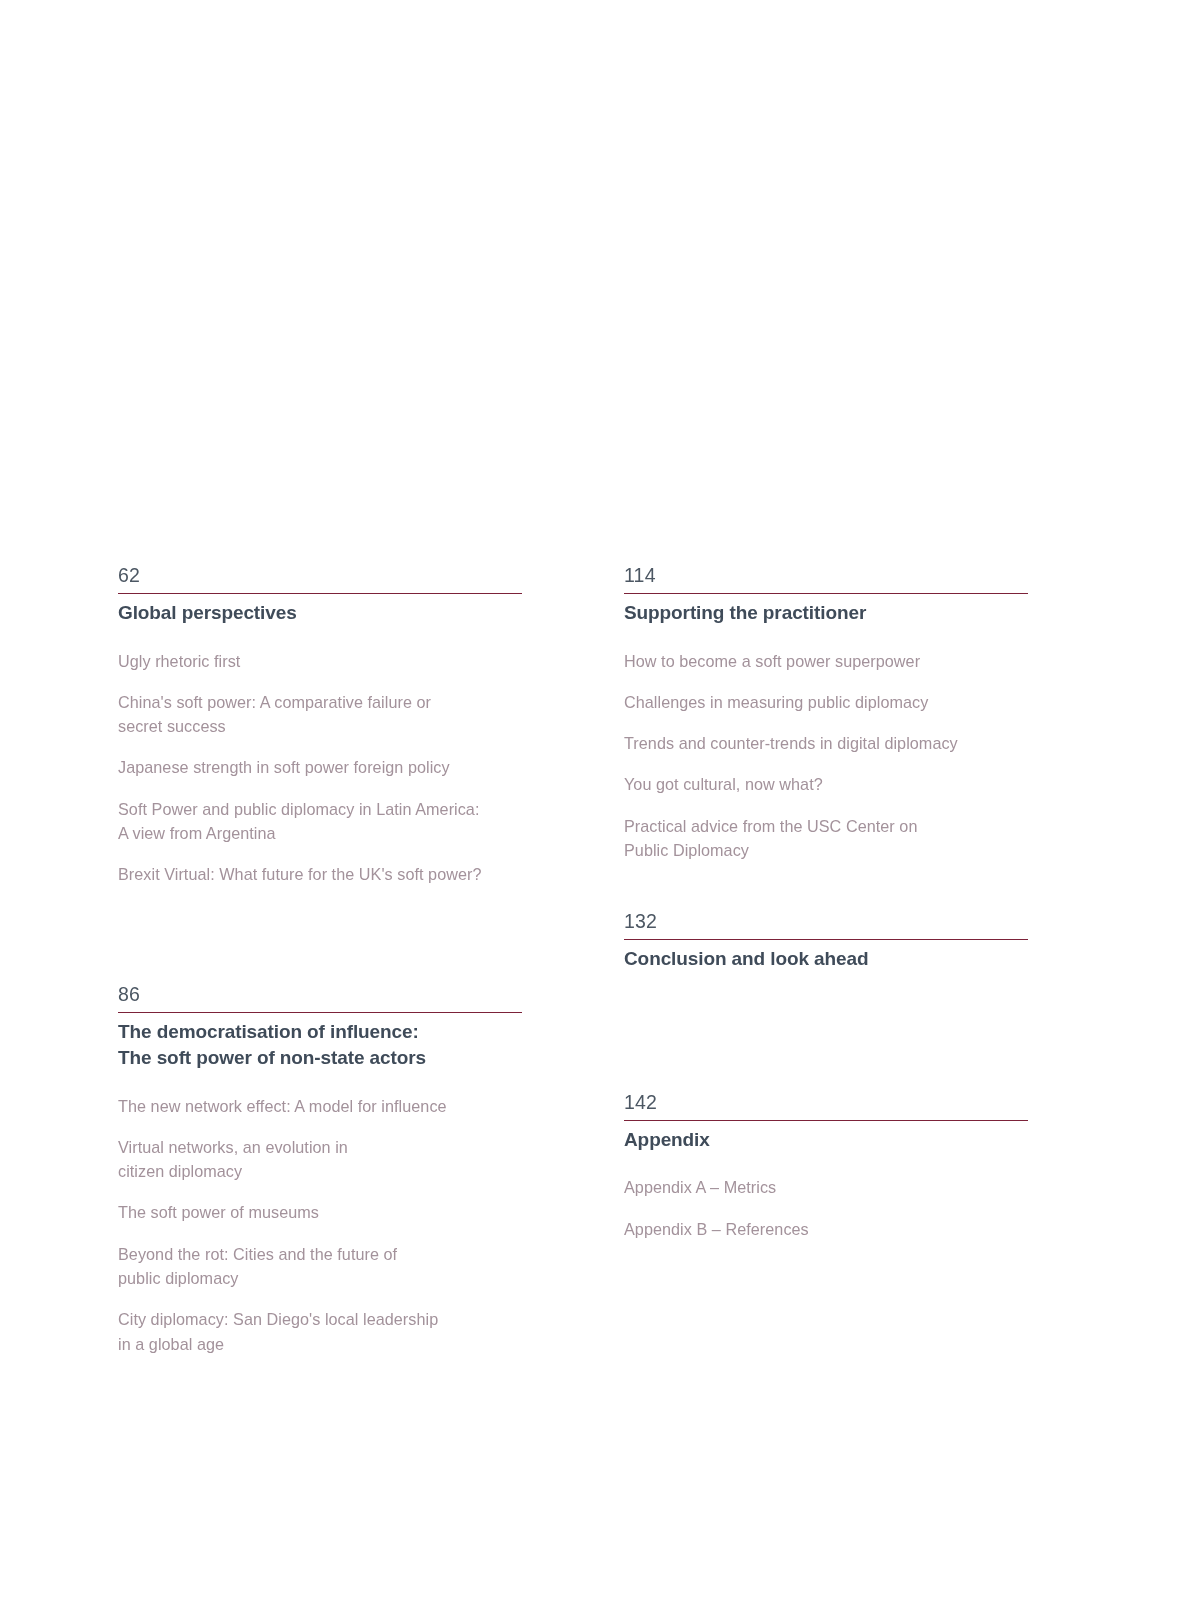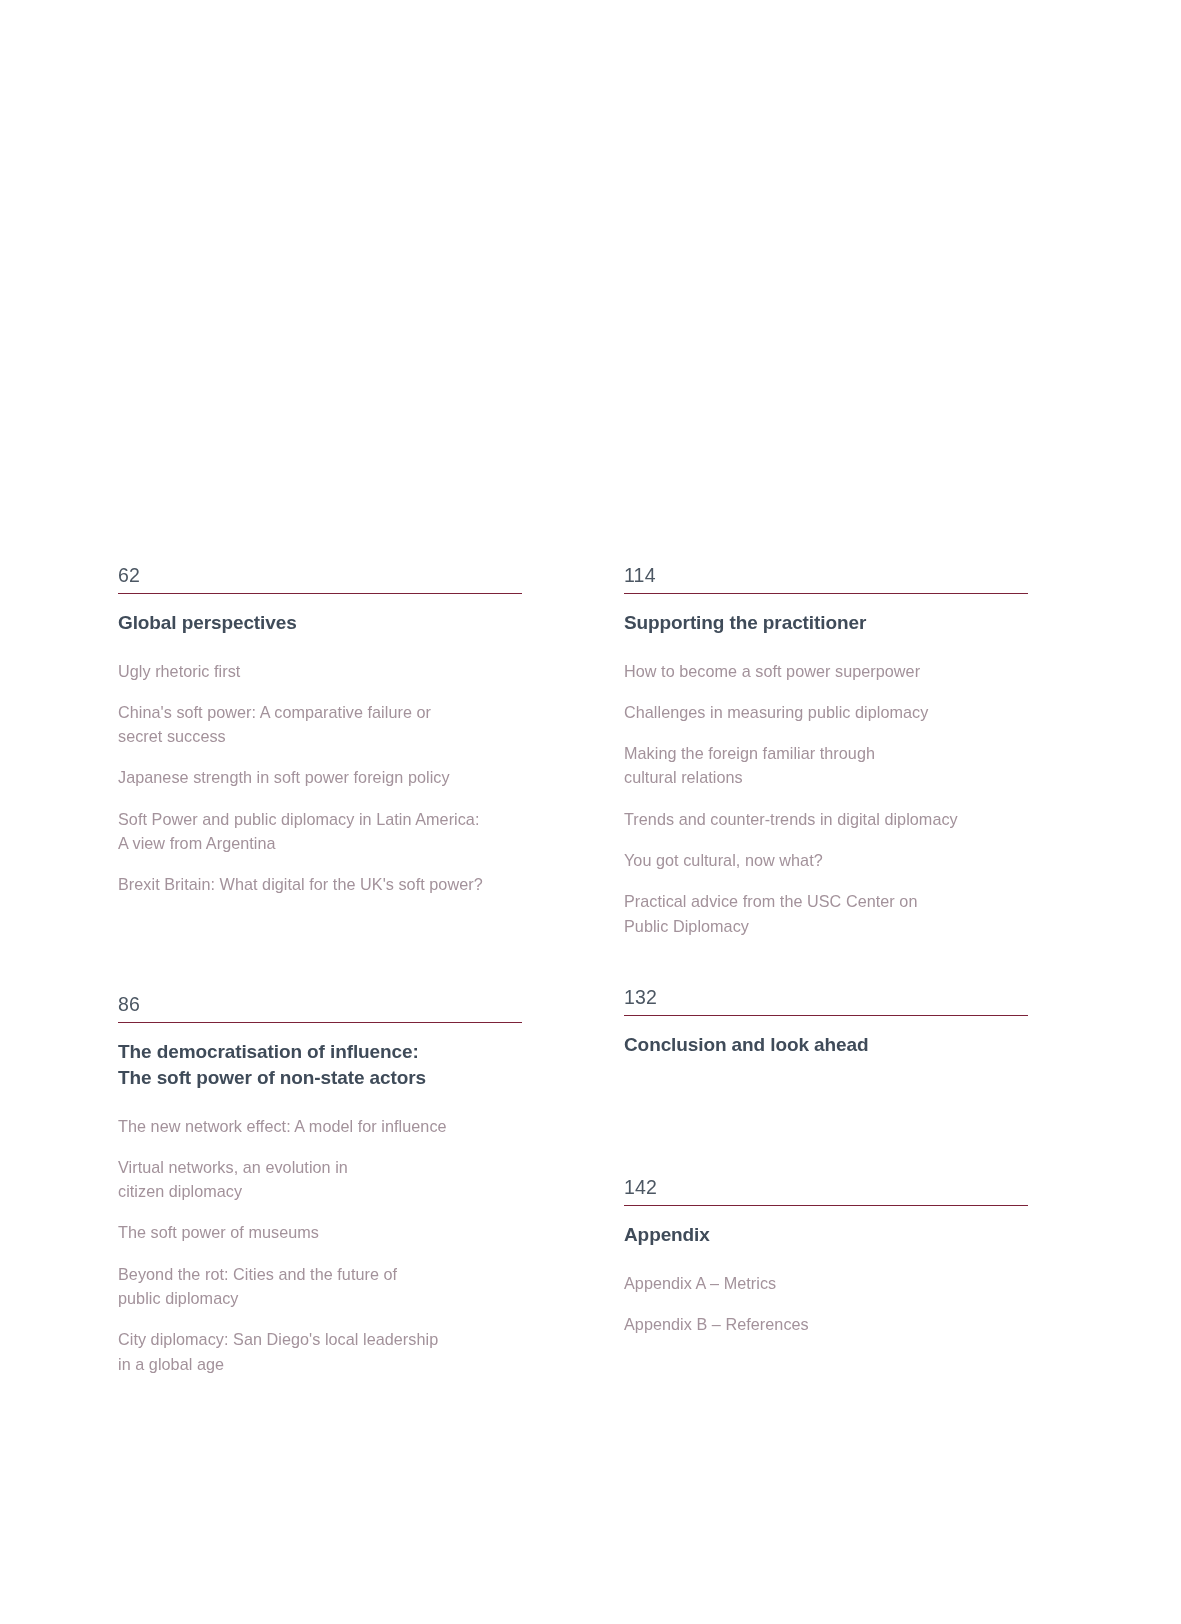--- a/index.html
+++ b/index.html
@@ -58,21 +58,21 @@
     width: 404px;
     box-sizing: border-box;
   }
 
   .section-title {
     font-size: 19px;
     line-height: 26.5px;
     font-weight: 700;
     color: #3f4b59;
     letter-spacing: -0.1px;
-    margin-top: 16px;
+    margin-top: 6px;
     margin-bottom: 0;
   }
 
   .section-items {
     list-style: none;
     margin: 0;
     padding: 0;
     margin-top: 22px;
   }
 
@@ -106,21 +106,21 @@
       <div class="toc-section">
         <div class="section-number">62</div>
         <h2 class="section-title">Global perspectives</h2>
         <ul class="section-items">
           <li class="section-item">Ugly rhetoric first</li>
           <li class="section-item">China's soft power: A comparative failure or
 secret success</li>
           <li class="section-item">Japanese strength in soft power foreign policy</li>
           <li class="section-item">Soft Power and public diplomacy in Latin America:
 A view from Argentina</li>
-          <li class="section-item">Brexit Britain: What digital for the UK's soft power?</li>
+          <li class="section-item">Brexit Virtual: What future for the UK's soft power?</li>
         </ul>
       </div>
 
       <div class="gap-left-1"></div>
 
       <div class="toc-section">
         <div class="section-number">86</div>
         <h2 class="section-title" style="white-space: pre-line;">The democratisation of influence:
 The soft power of non-state actors</h2>
         <ul class="section-items">
@@ -138,22 +138,20 @@
     </div>
 
     <div class="toc-column">
 
       <div class="toc-section">
         <div class="section-number">114</div>
         <h2 class="section-title">Supporting the practitioner</h2>
         <ul class="section-items">
           <li class="section-item">How to become a soft power superpower</li>
           <li class="section-item">Challenges in measuring public diplomacy</li>
-          <li class="section-item">Making the foreign familiar through
-cultural relations</li>
           <li class="section-item">Trends and counter-trends in digital diplomacy</li>
           <li class="section-item">You got cultural, now what?</li>
           <li class="section-item">Practical advice from the USC Center on
 Public Diplomacy</li>
         </ul>
       </div>
 
       <div class="gap-right-1"></div>
 
       <div class="toc-section">

